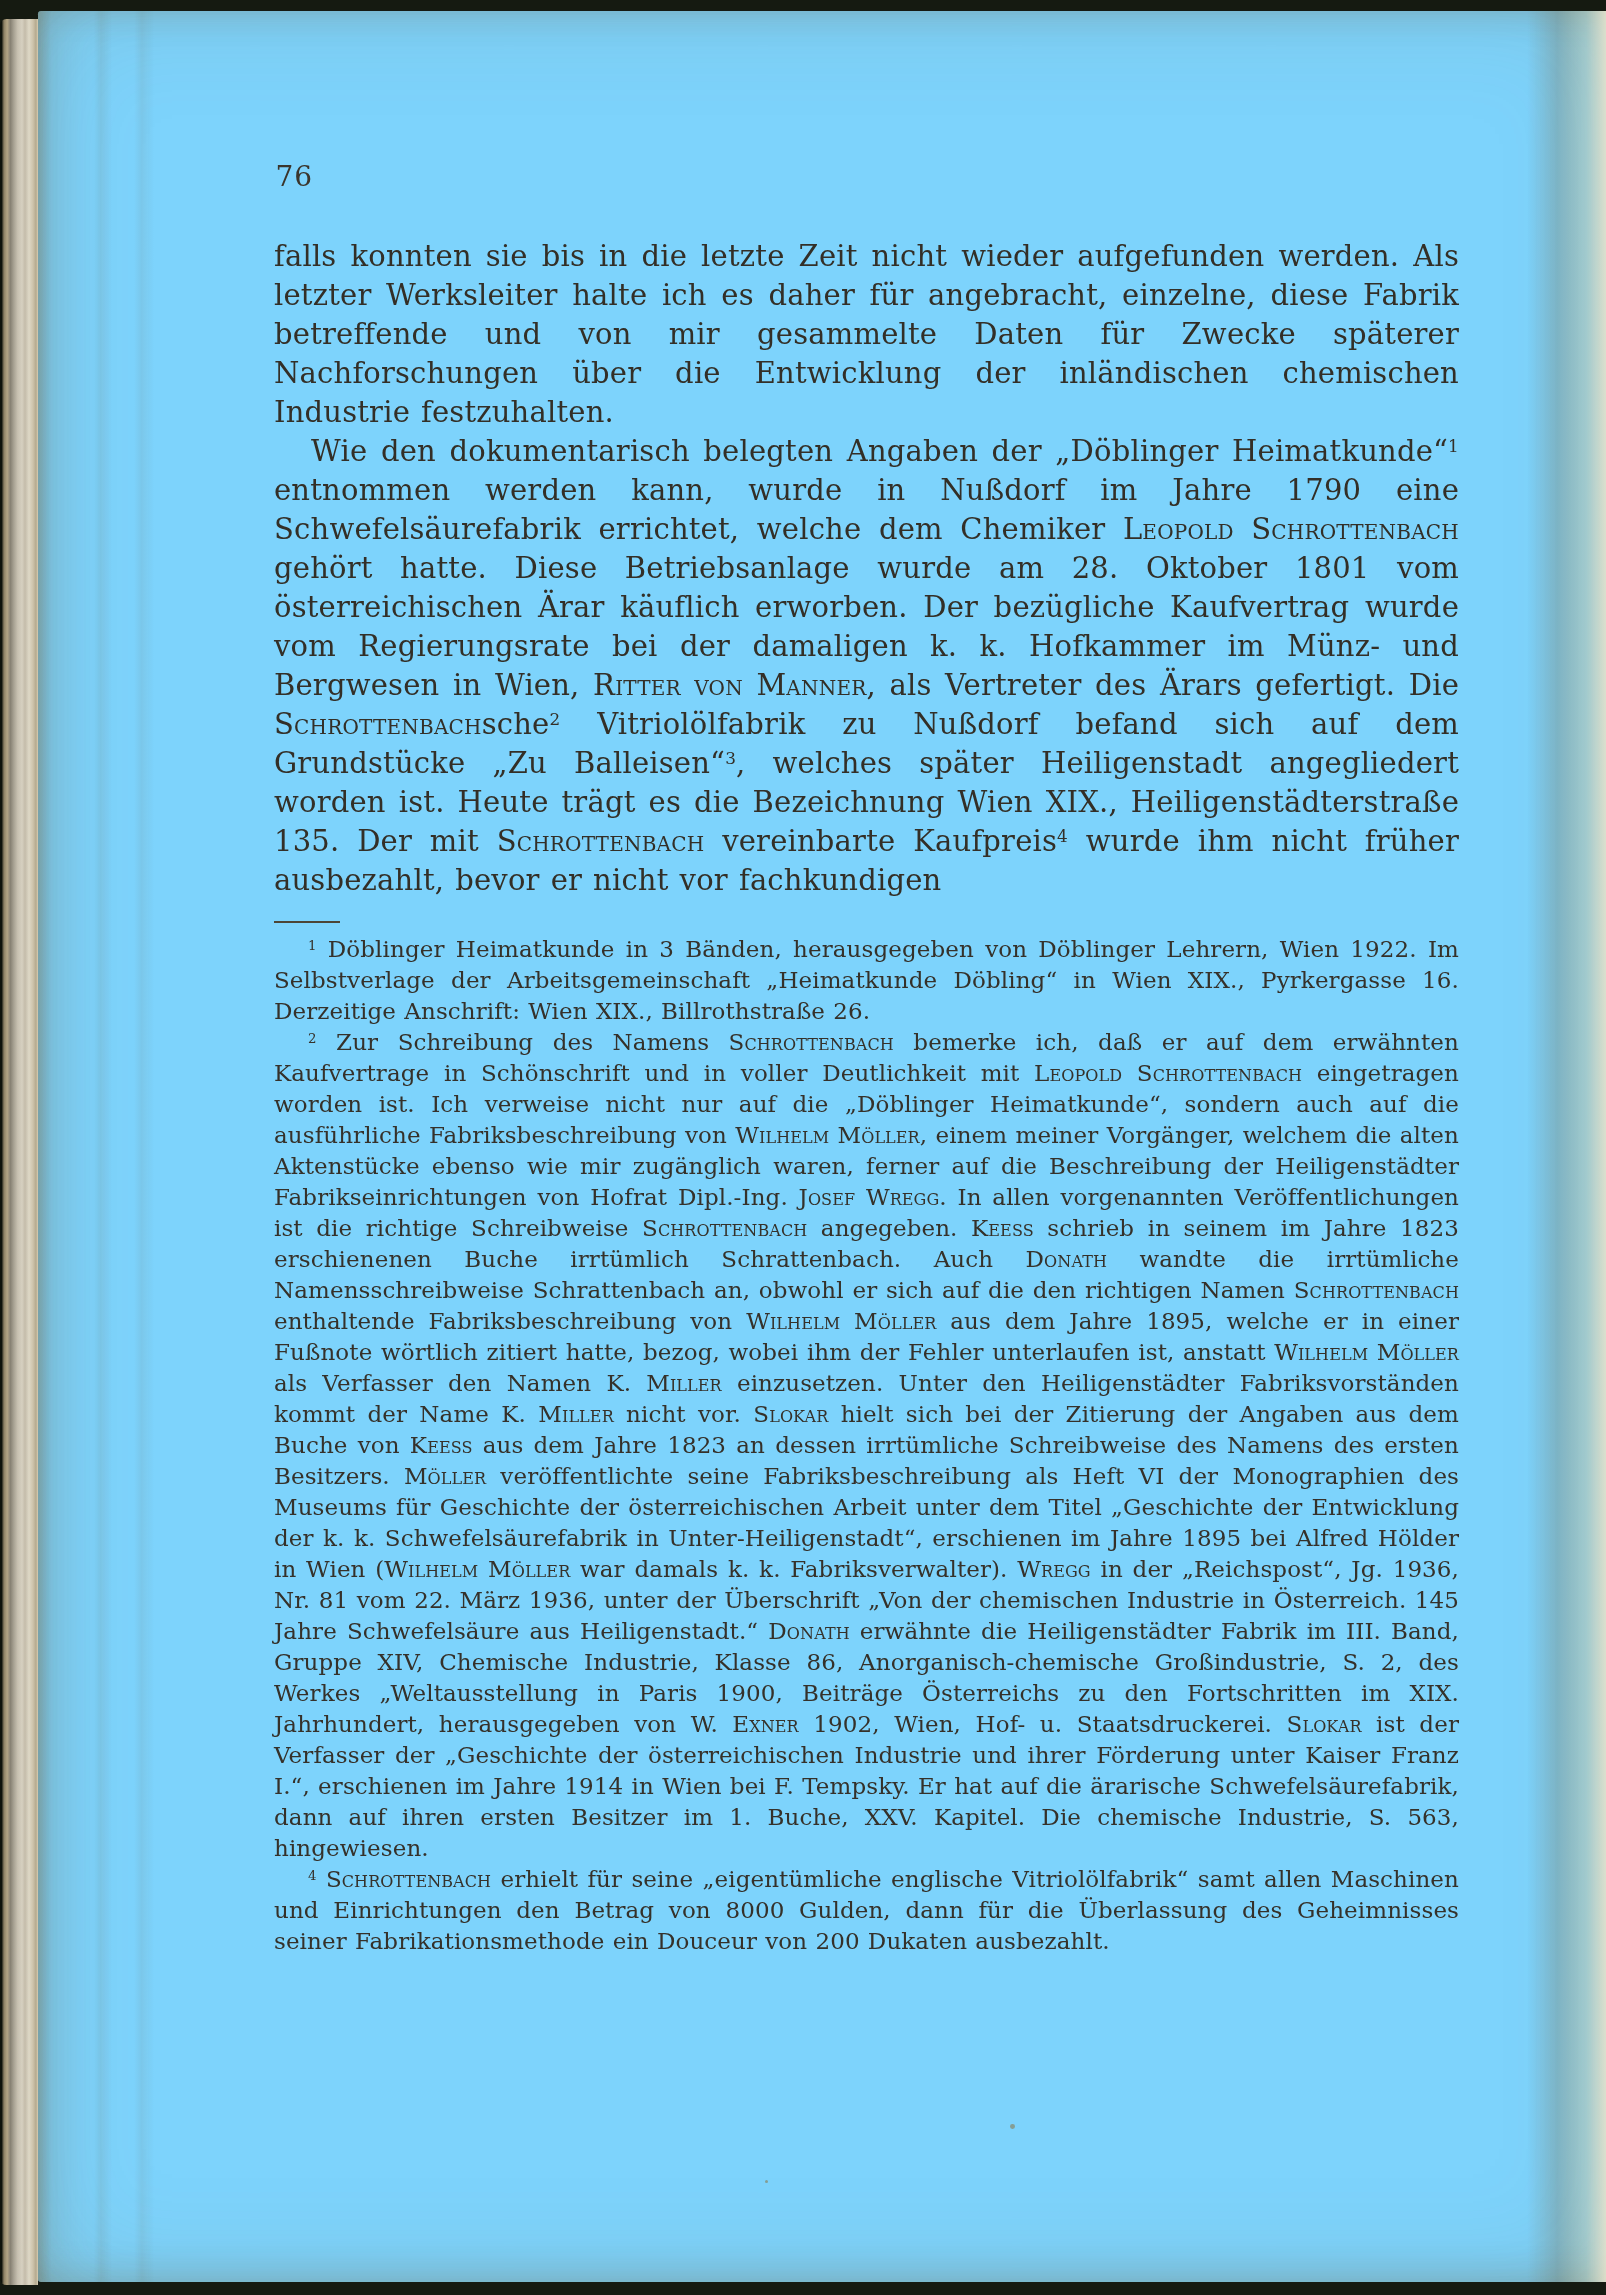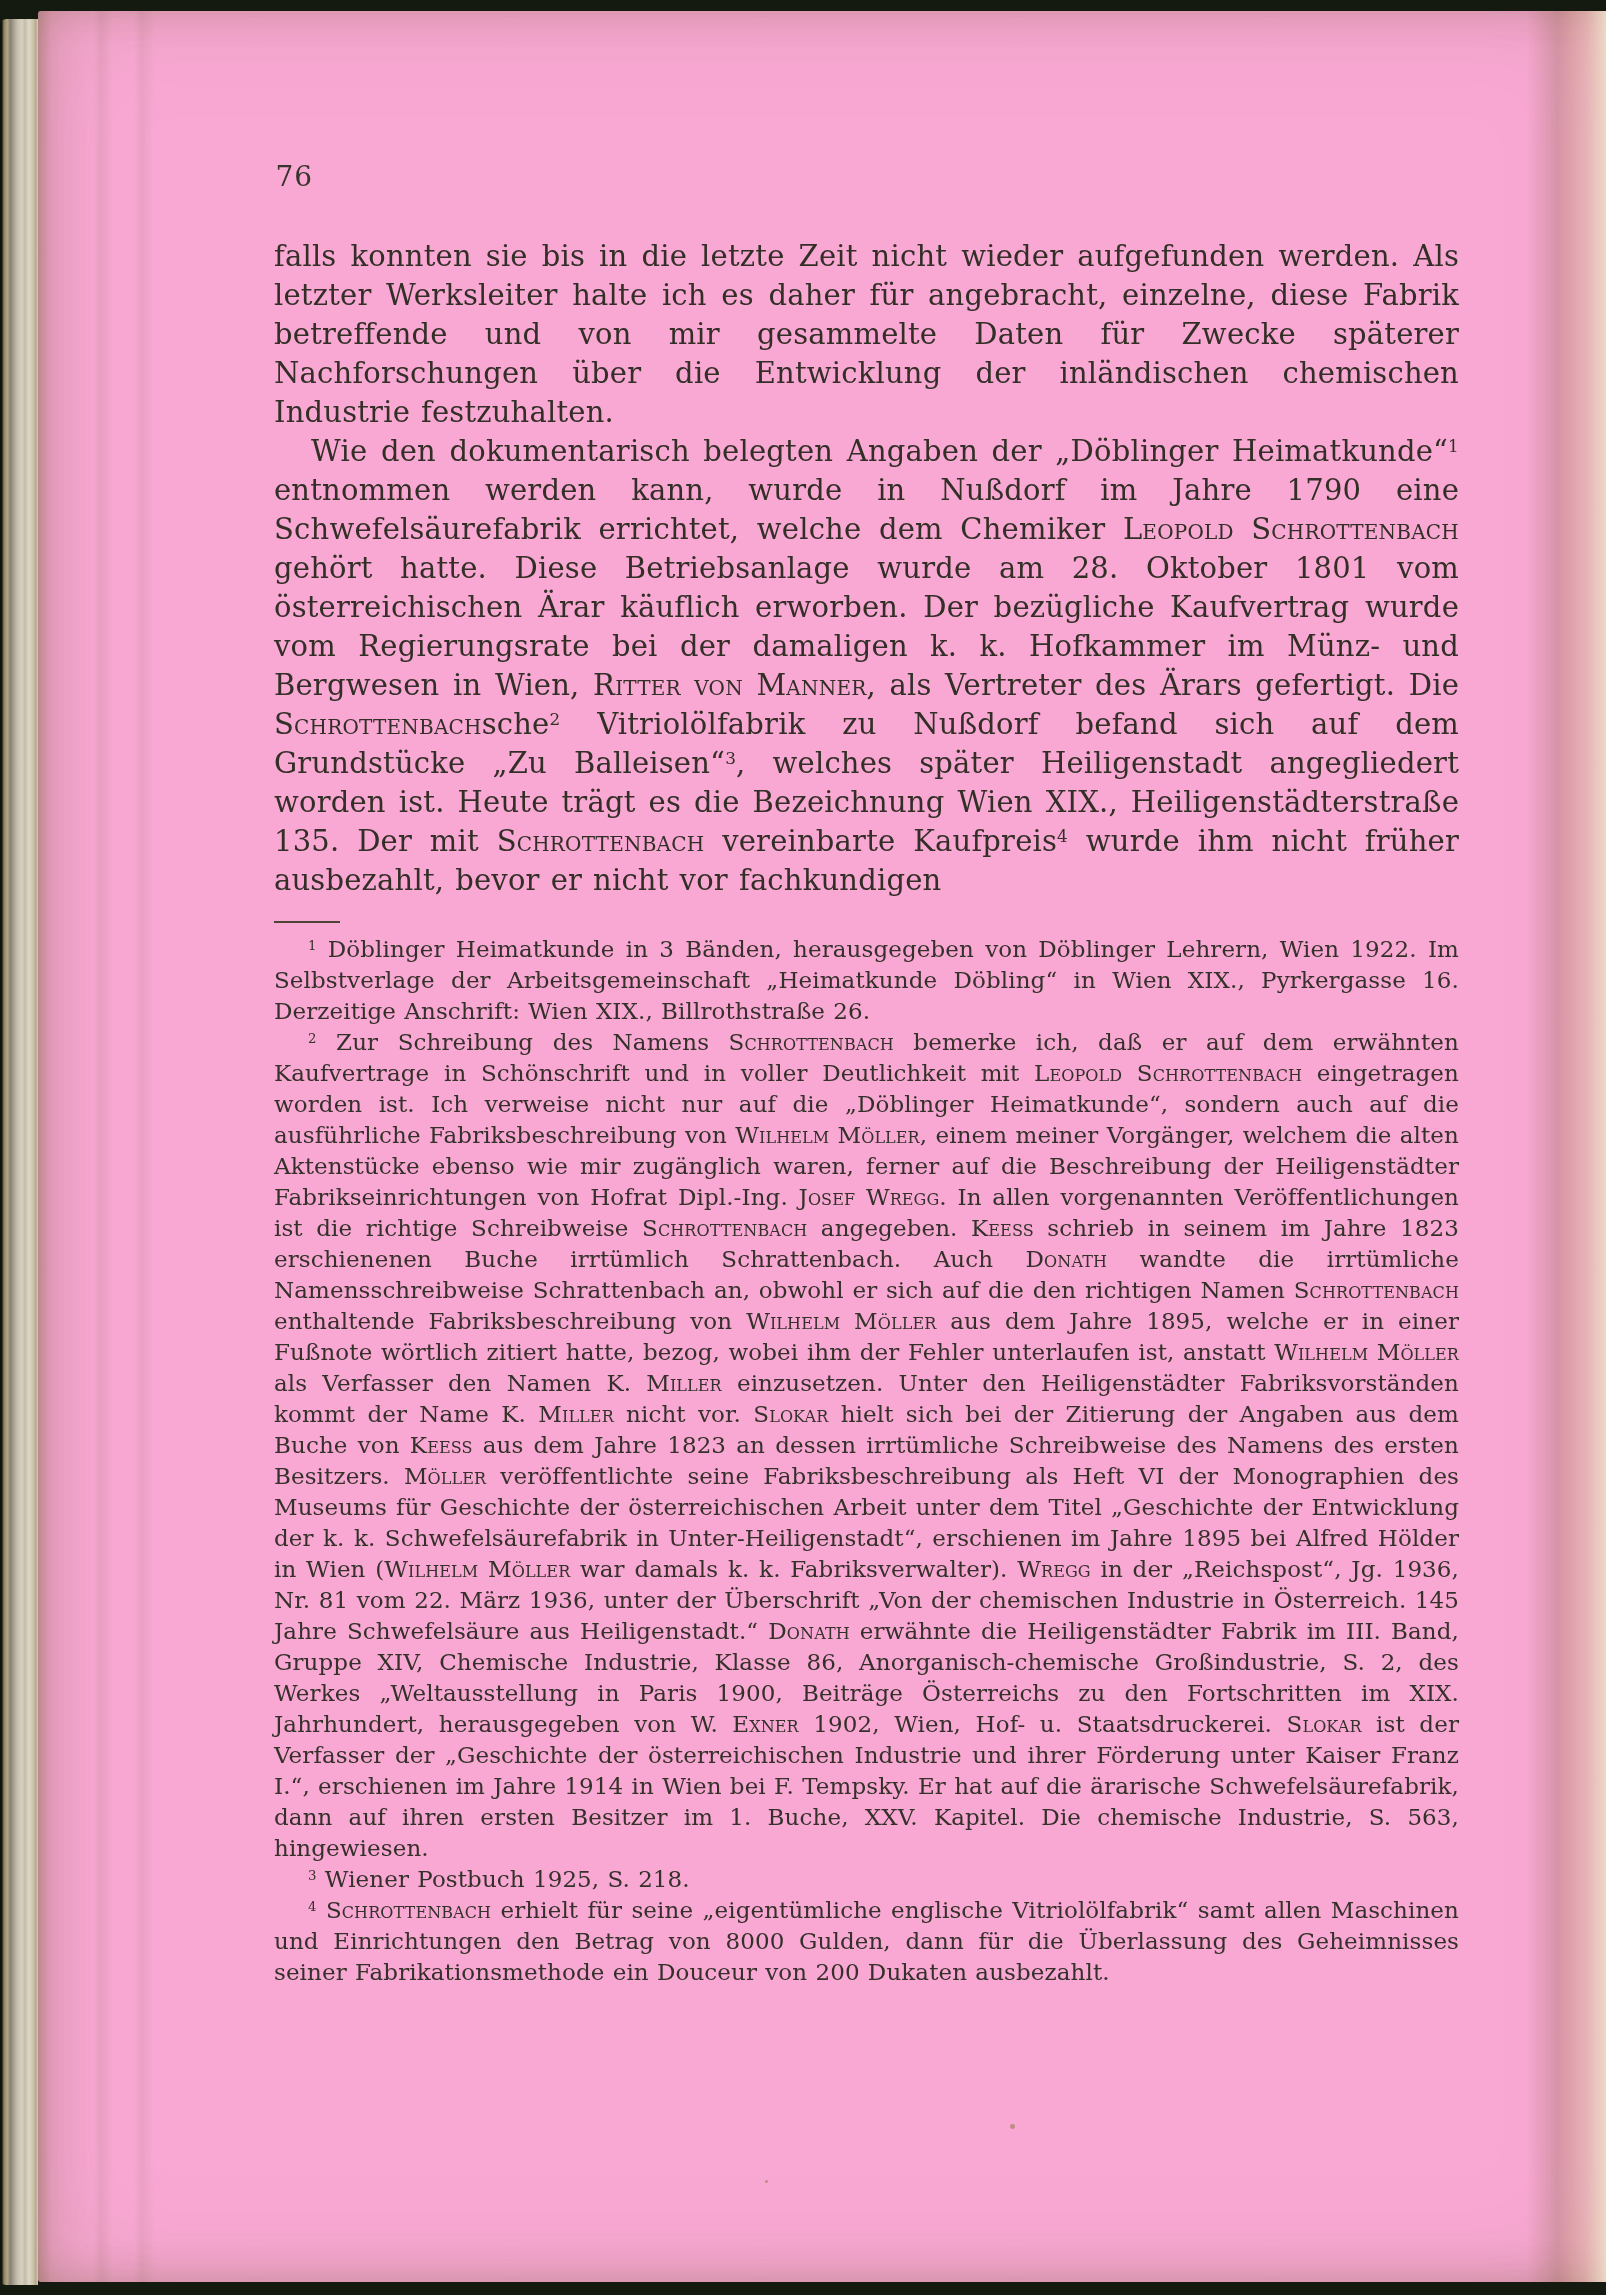--- a/index.html
+++ b/index.html
@@ -25,21 +25,21 @@
     position:absolute;left:3.2px;bottom:9.6px;width:53px;height:225px;
     transform:skewX(-4deg);
     border-radius:0 0 0 9.6px;
     background:linear-gradient(90deg,
       #1d2118 0%,#8f английski 0%,#9c9582 16%,#d2cec2 38%,#e0dcd0 58%,#cfc9b8 78%,#e8e1cc 100%);
     opacity:.95;
   }
   
   .page{
     position:absolute;left:38px;top:11.2px;right:0;bottom:13px;
-    background:#f9a8d4;
+    background:#7dd3fc;
     border-radius:3.2px 0 0 3.2px;
     box-shadow:
       inset 0 0 112px rgba(125,104,62,.16),
       inset 27px 0 56px -22.5px rgba(110,90,55,.28),
       inset 0 -21px 39px -19px rgba(120,100,60,.22),
       inset 0 17.7px 32px -17.7px rgba(120,100,60,.18);
   }
   .page::before{ 
     content:"";position:absolute;inset:0;pointer-events:none;
     background:
@@ -87,19 +87,18 @@
       <div class="body-text">
           <p><span>falls konnten sie bis in die letzte Zeit nicht wieder aufgefunden werden. Als letzter Werksleiter halte ich es daher für angebracht, einzelne, diese Fabrik betreffende und von mir gesammelte Daten für Zwecke späterer Nachforschungen über die Entwicklung der inländischen chemischen Industrie festzuhalten.</span></p>
           <p class="indent"><span>Wie den dokumentarisch belegten Angaben der „Döblinger Heimatkunde“</span><span class="sup">1</span><span> entnommen werden kann, wurde in Nußdorf im Jahre 1790 eine Schwefelsäurefabrik errichtet, welche dem Chemiker </span><span class="sc">Leopold Schrottenbach</span><span> gehört hatte. Diese Betriebsanlage wurde am 28. Oktober 1801 vom österreichischen Ärar käuflich erworben. Der bezügliche Kaufvertrag wurde vom Regierungsrate bei der damaligen k. k. Hofkammer im Münz- und Bergwesen in Wien, </span><span class="sc">Ritter von Manner</span><span>, als Vertreter des Ärars gefertigt. Die </span><span class="sc">Schrottenbach</span><span>sche</span><span class="sup">2</span><span> Vitriolölfabrik zu Nußdorf befand sich auf dem Grundstücke „Zu Balleisen“</span><span class="sup">3</span><span>, welches später Heiligenstadt angegliedert worden ist. Heute trägt es die Bezeichnung Wien XIX., Heiligenstädterstraße 135. Der mit </span><span class="sc">Schrottenbach</span><span> vereinbarte Kaufpreis</span><span class="sup">4</span><span> wurde ihm nicht früher ausbezahlt, bevor er nicht vor fachkundigen</span></p>
         </div>
 
       <div class="footnote-sep"></div>
 
       <div class="footnotes">
           <p class="indent"><span class="sup">1</span><span> Döblinger Heimatkunde in 3 Bänden, herausgegeben von Döblinger Lehrern, Wien 1922. Im Selbstverlage der Arbeitsgemeinschaft „Heimatkunde Döbling“ in Wien XIX., Pyrkergasse 16. Derzeitige Anschrift: Wien XIX., Billrothstraße 26.</span></p>
           <p class="indent"><span class="sup">2</span><span> Zur Schreibung des Namens </span><span class="sc">Schrottenbach</span><span> bemerke ich, daß er auf dem erwähnten Kaufvertrage in Schönschrift und in voller Deutlichkeit mit </span><span class="sc">Leopold Schrottenbach</span><span> eingetragen worden ist. Ich verweise nicht nur auf die „Döblinger Heimatkunde“, sondern auch auf die ausführliche Fabriksbeschreibung von </span><span class="sc">Wilhelm Möller</span><span>, einem meiner Vorgänger, welchem die alten Aktenstücke ebenso wie mir zugänglich waren, ferner auf die Beschreibung der Heiligenstädter Fabrikseinrichtungen von Hofrat Dipl.-Ing. </span><span class="sc">Josef Wregg</span><span>. In allen vorgenannten Veröffentlichungen ist die richtige Schreibweise </span><span class="sc">Schrottenbach</span><span> angegeben. </span><span class="sc">Keess</span><span> schrieb in seinem im Jahre 1823 erschienenen Buche irrtümlich Schrattenbach. Auch </span><span class="sc">Donath</span><span> wandte die irrtümliche Namensschreibweise Schrattenbach an, obwohl er sich auf die den richtigen Namen </span><span class="sc">Schrottenbach</span><span> enthaltende Fabriksbeschreibung von </span><span class="sc">Wilhelm Möller</span><span> aus dem Jahre 1895, welche er in einer Fußnote wörtlich zitiert hatte, bezog, wobei ihm der Fehler unterlaufen ist, anstatt </span><span class="sc">Wilhelm Möller</span><span> als Verfasser den Namen K. </span><span class="sc">Miller</span><span> einzusetzen. Unter den Heiligenstädter Fabriksvorständen kommt der Name K. </span><span class="sc">Miller</span><span> nicht vor. </span><span class="sc">Slokar</span><span> hielt sich bei der Zitierung der Angaben aus dem Buche von </span><span class="sc">Keess</span><span> aus dem Jahre 1823 an dessen irrtümliche Schreibweise des Namens des ersten Besitzers. </span><span class="sc">Möller</span><span> veröffentlichte seine Fabriksbeschreibung als Heft VI der Monographien des Museums für Geschichte der österreichischen Arbeit unter dem Titel „Geschichte der Entwicklung der k. k. Schwefelsäurefabrik in Unter-Heiligenstadt“, erschienen im Jahre 1895 bei Alfred Hölder in Wien (</span><span class="sc">Wilhelm Möller</span><span> war damals k. k. Fabriksverwalter). </span><span class="sc">Wregg</span><span> in der „Reichspost“, Jg. 1936, Nr. 81 vom 22. März 1936, unter der Überschrift „Von der chemischen Industrie in Österreich. 145 Jahre Schwefelsäure aus Heiligenstadt.“ </span><span class="sc">Donath</span><span> erwähnte die Heiligenstädter Fabrik im III. Band, Gruppe XIV, Chemische Industrie, Klasse 86, Anorganisch-chemische Großindustrie, S. 2, des Werkes „Weltausstellung in Paris 1900, Beiträge Österreichs zu den Fortschritten im XIX. Jahrhundert, herausgegeben von W. </span><span class="sc">Exner</span><span> 1902, Wien, Hof- u. Staatsdruckerei. </span><span class="sc">Slokar</span><span> ist der Verfasser der „Geschichte der österreichischen Industrie und ihrer Förderung unter Kaiser Franz I.“, erschienen im Jahre 1914 in Wien bei F. Tempsky. Er hat auf die ärarische Schwefelsäurefabrik, dann auf ihren ersten Besitzer im 1. Buche, XXV. Kapitel. Die chemische Industrie, S. 563, hingewiesen.</span></p>
-          <p class="indent"><span class="sup">3</span><span> Wiener Postbuch 1925, S. 218.</span></p>
           <p class="indent"><span class="sup">4</span><span> </span><span class="sc">Schrottenbach</span><span> erhielt für seine „eigentümliche englische Vitriolölfabrik“ samt allen Maschinen und Einrichtungen den Betrag von 8000 Gulden, dann für die Überlassung des Geheimnisses seiner Fabrikationsmethode ein Douceur von 200 Dukaten ausbezahlt.</span></p>
         </div>
     </div>
   </div>
 </div>
 
 
 </body></html>

